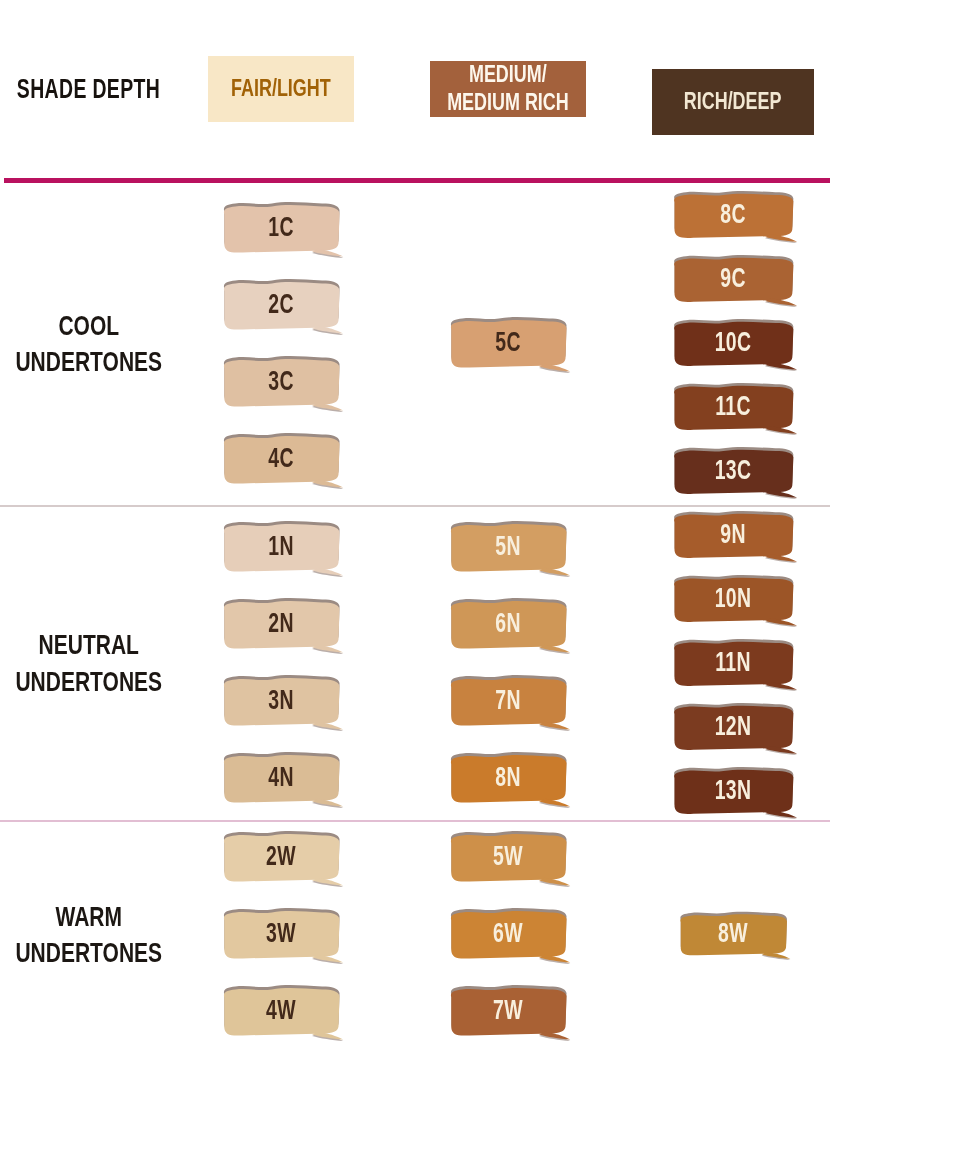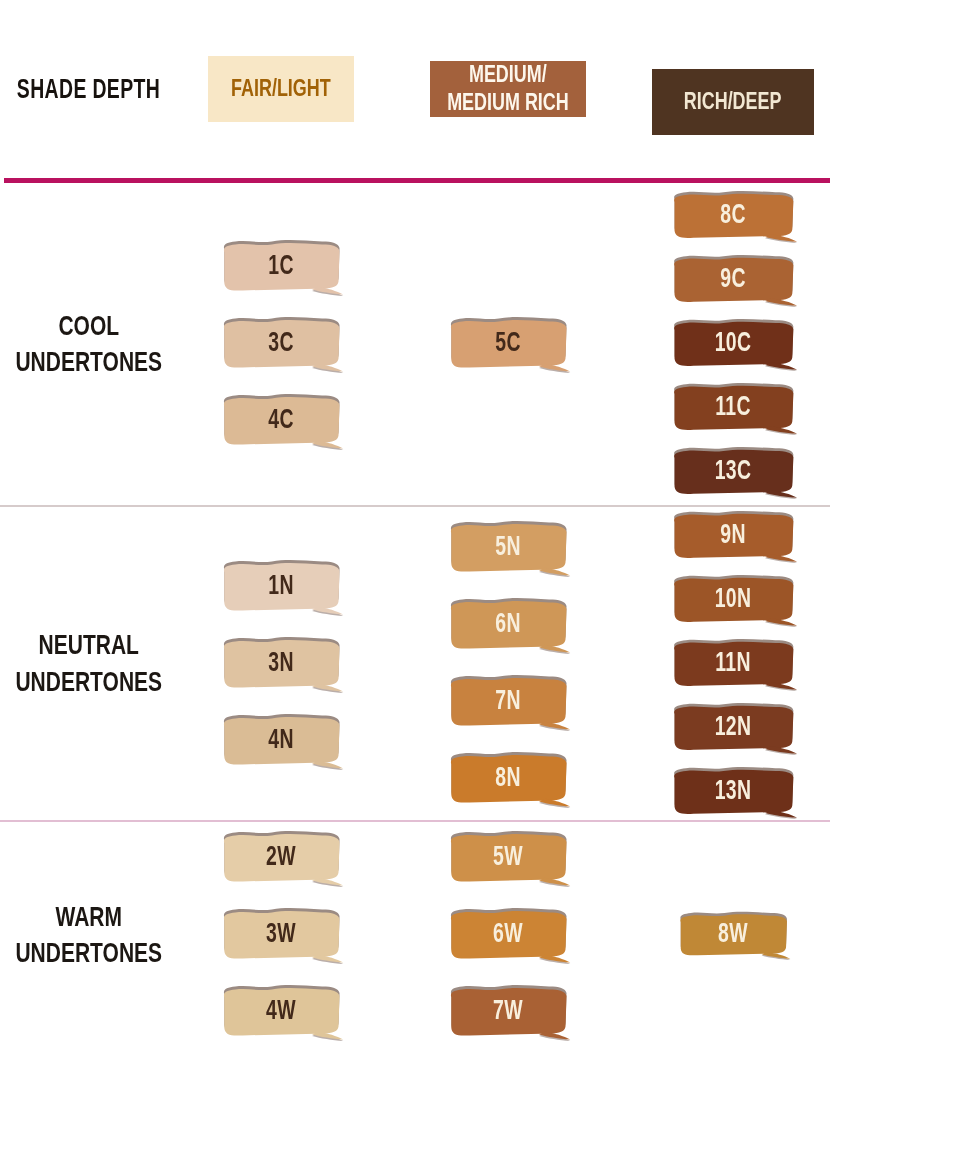--- a/index.html
+++ b/index.html
@@ -110,20 +110,29 @@
               <path d="M110,52 C121,53.5 131,56.5 138,60.5 C126,59.5 113,57.5 104,55 Z" transform="translate(0,1.6)" fill="rgba(56,24,8,0.35)"></path>
               <path d="M8,15 C6,10 11,8 20,7 C33,5 45,9 60,7 C76,4 95,6 115,7 C126,7 133,9 134,14 L133,45 C133,51 129,53 120,54 L28,56 C14,57 9,55 8,48 Z" fill="#E3C3AB"></path>
               <path d="M110,52 C121,53.5 131,56.5 138,60.5 C126,59.5 113,57.5 104,55 Z" fill="#E3C3AB"></path>
             </svg>
             <span class="code dark">1C</span>
           </div>
           <div class="swatch">
             <svg viewBox="0 0 140 62" preserveAspectRatio="none">
               <path d="M8,15 C6,10 11,8 20,7 C33,5 45,9 60,7 C76,4 95,6 115,7 C126,7 133,9 134,14 L133,45 C133,51 129,53 120,54 L28,56 C14,57 9,55 8,48 Z" transform="translate(0,-3.2)" fill="rgba(56,24,8,0.5)"></path>
               <path d="M110,52 C121,53.5 131,56.5 138,60.5 C126,59.5 113,57.5 104,55 Z" transform="translate(0,1.6)" fill="rgba(56,24,8,0.35)"></path>
+              <path d="M8,15 C6,10 11,8 20,7 C33,5 45,9 60,7 C76,4 95,6 115,7 C126,7 133,9 134,14 L133,45 C133,51 129,53 120,54 L28,56 C14,57 9,55 8,48 Z" fill="#E7D1BF"></path>
+              <path d="M110,52 C121,53.5 131,56.5 138,60.5 C126,59.5 113,57.5 104,55 Z" fill="#E7D1BF"></path>
+            </svg>
+            <span class="code dark">2C</span>
+          </div>
+          <div class="swatch">
+            <svg viewBox="0 0 140 62" preserveAspectRatio="none">
+              <path d="M8,15 C6,10 11,8 20,7 C33,5 45,9 60,7 C76,4 95,6 115,7 C126,7 133,9 134,14 L133,45 C133,51 129,53 120,54 L28,56 C14,57 9,55 8,48 Z" transform="translate(0,-3.2)" fill="rgba(56,24,8,0.5)"></path>
+              <path d="M110,52 C121,53.5 131,56.5 138,60.5 C126,59.5 113,57.5 104,55 Z" transform="translate(0,1.6)" fill="rgba(56,24,8,0.35)"></path>
               <path d="M8,15 C6,10 11,8 20,7 C33,5 45,9 60,7 C76,4 95,6 115,7 C126,7 133,9 134,14 L133,45 C133,51 129,53 120,54 L28,56 C14,57 9,55 8,48 Z" fill="#DFC0A2"></path>
               <path d="M110,52 C121,53.5 131,56.5 138,60.5 C126,59.5 113,57.5 104,55 Z" fill="#DFC0A2"></path>
             </svg>
             <span class="code dark">3C</span>
           </div>
           <div class="swatch">
             <svg viewBox="0 0 140 62" preserveAspectRatio="none">
               <path d="M8,15 C6,10 11,8 20,7 C33,5 45,9 60,7 C76,4 95,6 115,7 C126,7 133,9 134,14 L133,45 C133,51 129,53 120,54 L28,56 C14,57 9,55 8,48 Z" transform="translate(0,-3.2)" fill="rgba(56,24,8,0.5)"></path>
               <path d="M110,52 C121,53.5 131,56.5 138,60.5 C126,59.5 113,57.5 104,55 Z" transform="translate(0,1.6)" fill="rgba(56,24,8,0.35)"></path>
               <path d="M8,15 C6,10 11,8 20,7 C33,5 45,9 60,7 C76,4 95,6 115,7 C126,7 133,9 134,14 L133,45 C133,51 129,53 120,54 L28,56 C14,57 9,55 8,48 Z" fill="#DCBA95"></path>
@@ -215,20 +224,29 @@
               <path d="M110,52 C121,53.5 131,56.5 138,60.5 C126,59.5 113,57.5 104,55 Z" transform="translate(0,1.6)" fill="rgba(56,24,8,0.35)"></path>
               <path d="M8,15 C6,10 11,8 20,7 C33,5 45,9 60,7 C76,4 95,6 115,7 C126,7 133,9 134,14 L133,45 C133,51 129,53 120,54 L28,56 C14,57 9,55 8,48 Z" fill="#E6CEB9"></path>
               <path d="M110,52 C121,53.5 131,56.5 138,60.5 C126,59.5 113,57.5 104,55 Z" fill="#E6CEB9"></path>
             </svg>
             <span class="code dark">1N</span>
           </div>
           <div class="swatch">
             <svg viewBox="0 0 140 62" preserveAspectRatio="none">
               <path d="M8,15 C6,10 11,8 20,7 C33,5 45,9 60,7 C76,4 95,6 115,7 C126,7 133,9 134,14 L133,45 C133,51 129,53 120,54 L28,56 C14,57 9,55 8,48 Z" transform="translate(0,-3.2)" fill="rgba(56,24,8,0.5)"></path>
               <path d="M110,52 C121,53.5 131,56.5 138,60.5 C126,59.5 113,57.5 104,55 Z" transform="translate(0,1.6)" fill="rgba(56,24,8,0.35)"></path>
+              <path d="M8,15 C6,10 11,8 20,7 C33,5 45,9 60,7 C76,4 95,6 115,7 C126,7 133,9 134,14 L133,45 C133,51 129,53 120,54 L28,56 C14,57 9,55 8,48 Z" fill="#E2C7AA"></path>
+              <path d="M110,52 C121,53.5 131,56.5 138,60.5 C126,59.5 113,57.5 104,55 Z" fill="#E2C7AA"></path>
+            </svg>
+            <span class="code dark">2N</span>
+          </div>
+          <div class="swatch">
+            <svg viewBox="0 0 140 62" preserveAspectRatio="none">
+              <path d="M8,15 C6,10 11,8 20,7 C33,5 45,9 60,7 C76,4 95,6 115,7 C126,7 133,9 134,14 L133,45 C133,51 129,53 120,54 L28,56 C14,57 9,55 8,48 Z" transform="translate(0,-3.2)" fill="rgba(56,24,8,0.5)"></path>
+              <path d="M110,52 C121,53.5 131,56.5 138,60.5 C126,59.5 113,57.5 104,55 Z" transform="translate(0,1.6)" fill="rgba(56,24,8,0.35)"></path>
               <path d="M8,15 C6,10 11,8 20,7 C33,5 45,9 60,7 C76,4 95,6 115,7 C126,7 133,9 134,14 L133,45 C133,51 129,53 120,54 L28,56 C14,57 9,55 8,48 Z" fill="#DFC3A1"></path>
               <path d="M110,52 C121,53.5 131,56.5 138,60.5 C126,59.5 113,57.5 104,55 Z" fill="#DFC3A1"></path>
             </svg>
             <span class="code dark">3N</span>
           </div>
           <div class="swatch">
             <svg viewBox="0 0 140 62" preserveAspectRatio="none">
               <path d="M8,15 C6,10 11,8 20,7 C33,5 45,9 60,7 C76,4 95,6 115,7 C126,7 133,9 134,14 L133,45 C133,51 129,53 120,54 L28,56 C14,57 9,55 8,48 Z" transform="translate(0,-3.2)" fill="rgba(56,24,8,0.5)"></path>
               <path d="M110,52 C121,53.5 131,56.5 138,60.5 C126,59.5 113,57.5 104,55 Z" transform="translate(0,1.6)" fill="rgba(56,24,8,0.35)"></path>
               <path d="M8,15 C6,10 11,8 20,7 C33,5 45,9 60,7 C76,4 95,6 115,7 C126,7 133,9 134,14 L133,45 C133,51 129,53 120,54 L28,56 C14,57 9,55 8,48 Z" fill="#DABC95"></path>

